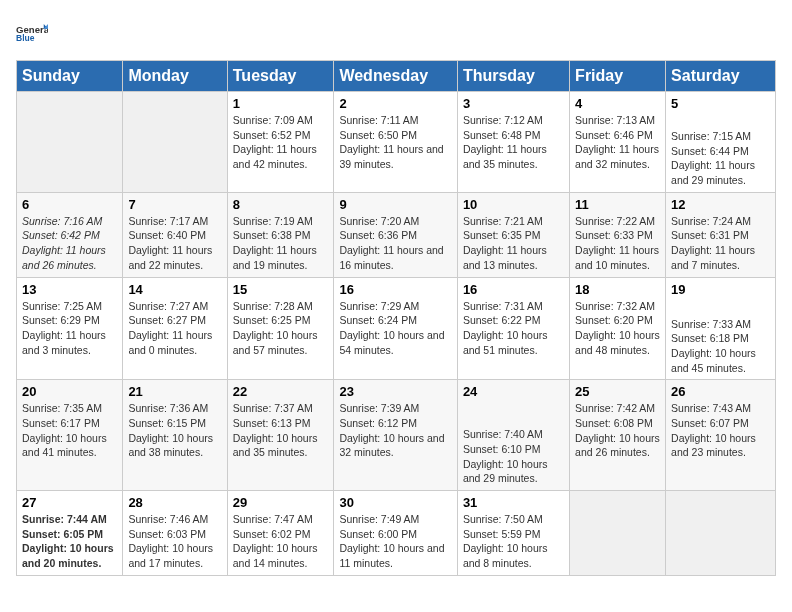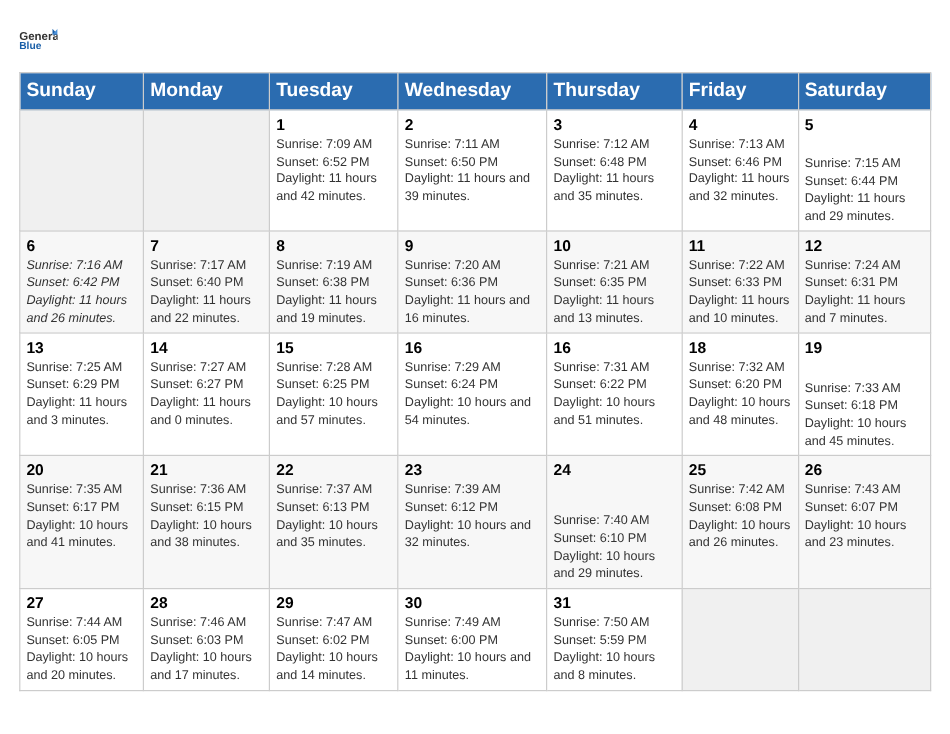--- a/index.html
+++ b/index.html
@@ -275,21 +275,21 @@
         <td>
           <span class="day-num">26</span>
           <div class="day-info" style="white-space: pre-line;">Sunrise: 7:43 AM
 Sunset: 6:07 PM
 Daylight: 10 hours and 23 minutes.</div>
         </td>
       </tr>
       <tr>
         <td>
           <span class="day-num">27</span>
-          <div class="day-info" style="white-space: pre-line;">Sunrise: 7:44 AM
+          <div class="day-info" style="white-space: pre-line; font-weight: bold;">Sunrise: 7:44 AM
 Sunset: 6:05 PM
 Daylight: 10 hours and 20 minutes.</div>
         </td>
         <td>
           <span class="day-num">28</span>
           <div class="day-info" style="white-space: pre-line;">Sunrise: 7:46 AM
 Sunset: 6:03 PM
 Daylight: 10 hours and 17 minutes.</div>
         </td>
         <td>

